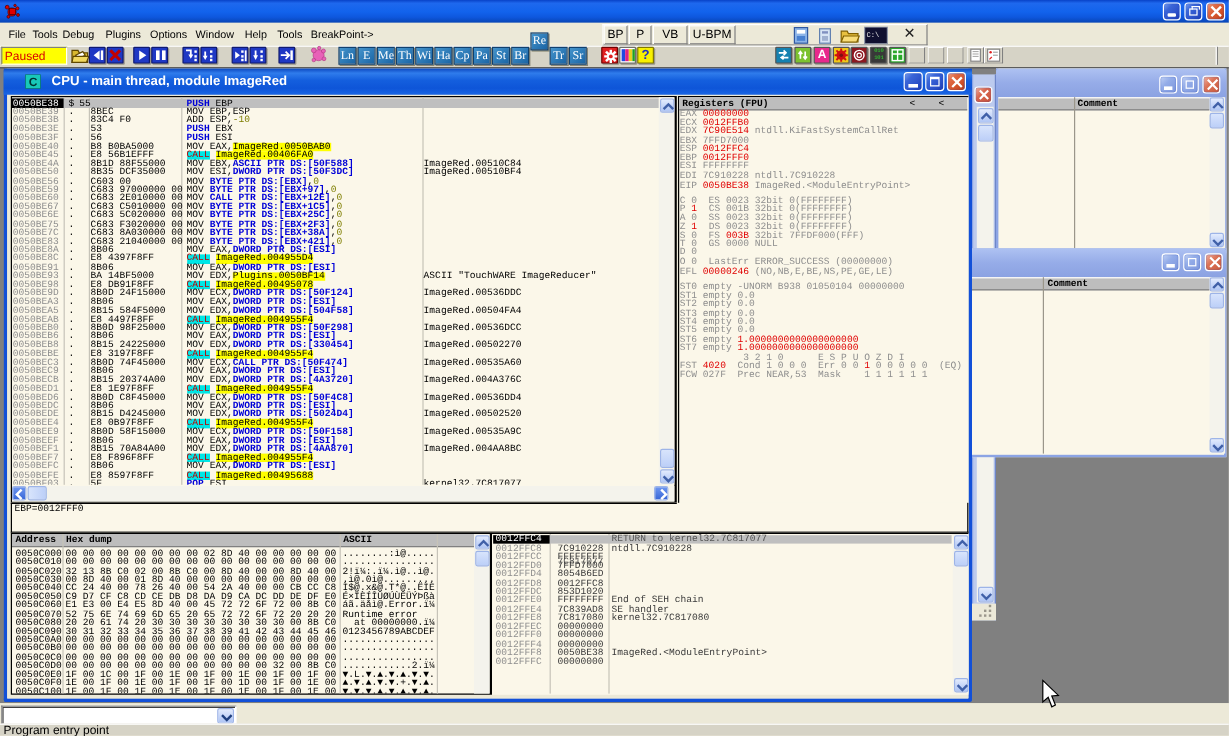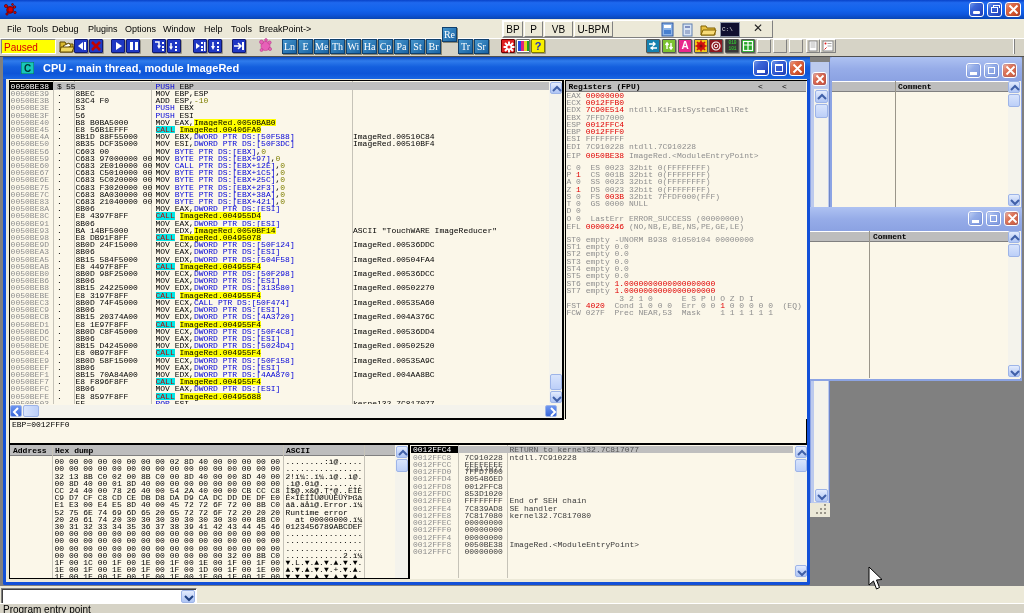--- a/index.html
+++ b/index.html
@@ -1,17 +1,17 @@
 <!DOCTYPE html>
 <html><head><meta charset="utf-8"><style>
 *{margin:0;padding:0;box-sizing:border-box}
 html,body{width:1024px;height:613px;overflow:hidden;background:#ECE9D8;font-family:"Liberation Sans",sans-serif}
 .abs{position:absolute}
 pre{position:absolute;font:8px "Liberation Mono",monospace;line-height:7.2px;white-space:pre;color:#000}
-pre b{color:#0000D8;font-weight:normal}
+pre b{color:#0000D8;font-weight:bold}
 pre o{color:#7E7E00}
 pre y{background:#FFFF00;color:#000;display:inline-block;height:7.2px;line-height:7.2px;vertical-align:top}
 pre c{background:#00E6E6;color:#BE0000;display:inline-block;height:7.2px;line-height:7.2px;vertical-align:top}
 pre r{color:#E00000}
 .gray{color:#8E8E8E}
 .sep{position:absolute;width:1px;background:#C6C3B8}
 .hdr{position:absolute;background:#BDBDBD;border-bottom:1px solid #808080;border-top:1px solid #fff}
 .btn3{position:absolute;background:#ECE9D8;border:1px solid;border-color:#fff #808080 #808080 #fff;font-size:10px;color:#000;text-align:center}
 .tbtn{position:absolute;width:14px;height:14px;border-radius:1px}
 .lbtn{position:absolute;width:15px;height:15px;background:linear-gradient(135deg,#4494CC,#1A64A4);border:1px solid #10406E;box-shadow:1px 1px 0 #8a8875;color:#fff;font:10px "Liberation Serif",serif;text-align:center;line-height:14px}
@@ -492,42 +492,42 @@
 8B06
 E8 8597F8FF
 5F</pre>
     <pre style="left:145.5px;top:0;line-height:7.2px"> 
 MOV EBP,ESP
 ADD ESP,<o>-10</o>
 <b>PUSH</b> EBX
 <b>PUSH</b> ESI
 MOV EAX,<y>ImageRed.0050BAB0</y>
 <c>CALL</c> <y>ImageRed.00406FA0</y>
-MOV EBX,<b>DWORD PTR DS:[50F588]</b>
+MOV EBX,<b>ASCII PTR DS:[50F588]</b>
 MOV ESI,<b>DWORD PTR DS:[50F3DC]</b>
 MOV <b>BYTE PTR DS:[EBX]</b>,<o>0</o>
 MOV <b>BYTE PTR DS:[EBX+97]</b>,<o>0</o>
 MOV <b>CALL PTR DS:[EBX+12E]</b>,<o>0</o>
 MOV <b>BYTE PTR DS:[EBX+1C5]</b>,<o>0</o>
 MOV <b>BYTE PTR DS:[EBX+25C]</b>,<o>0</o>
 MOV <b>BYTE PTR DS:[EBX+2F3]</b>,<o>0</o>
 MOV <b>BYTE PTR DS:[EBX+38A]</b>,<o>0</o>
 MOV <b>BYTE PTR DS:[EBX+421]</b>,<o>0</o>
 MOV EAX,<b>DWORD PTR DS:[ESI]</b>
 <c>CALL</c> <y>ImageRed.004955D4</y>
 MOV EAX,<b>DWORD PTR DS:[ESI]</b>
-MOV EDX,<y>ImageRed.0050BF14</y>
+MOV EDX,<y>Plugins.0050BF14</y>
 <c>CALL</c> <y>ImageRed.00495078</y>
 MOV ECX,<b>DWORD PTR DS:[50F124]</b>
 MOV EAX,<b>DWORD PTR DS:[ESI]</b>
 MOV EDX,<b>DWORD PTR DS:[504F58]</b>
 <c>CALL</c> <y>ImageRed.004955F4</y>
 MOV ECX,<b>DWORD PTR DS:[50F298]</b>
 MOV EAX,<b>DWORD PTR DS:[ESI]</b>
-MOV EDX,<b>DWORD PTR DS:[313580]</b>
+MOV EDX,<b>DWORD PTR DS:[330454]</b>
 <c>CALL</c> <y>ImageRed.004955F4</y>
 MOV ECX,<b>CALL PTR DS:[50F474]</b>
 MOV EAX,<b>DWORD PTR DS:[ESI]</b>
 MOV EDX,<b>DWORD PTR DS:[4A3720]</b>
 <c>CALL</c> <y>ImageRed.004955F4</y>
 MOV ECX,<b>DWORD PTR DS:[50F4C8]</b>
 MOV EAX,<b>DWORD PTR DS:[ESI]</b>
 MOV EDX,<b>DWORD PTR DS:[5024D4]</b>
 <c>CALL</c> <y>ImageRed.004955F4</y>
 MOV ECX,<b>DWORD PTR DS:[50F158]</b>
@@ -645,20 +645,37 @@
 <pre style="left:12px;top:420.8px">EBP=0012FFF0</pre>
 <div class="abs" style="left:9px;top:444px;width:401px;height:135px;background:#FBF7E9;border:1px solid #000;border-right:2px solid #000"></div>
 <div class="hdr" style="left:10px;top:445px;width:385px;height:11px;border-top:none"></div>
 <pre style="left:13px;top:447px;font-weight:bold">Address</pre>
 <pre style="left:55px;top:447px;font-weight:bold">Hex dump</pre>
 <pre style="left:286px;top:447px;font-weight:bold">ASCII</pre>
 <div class="sep" style="left:51.5px;top:445px;height:133px"></div>
 <div class="sep" style="left:283px;top:445px;height:133px"></div>
 <div class="sep" style="left:363.5px;top:445px;height:133px"></div>
 <div class="abs" style="left:10px;top:456.5px;width:385px;height:121.5px;overflow:hidden">
+    <pre style="left:3px;top:1.6px;line-height:7.2px">0050C000
+0050C010
+0050C020
+0050C030
+0050C040
+0050C050
+0050C060
+0050C070
+0050C080
+0050C090
+0050C0A0
+0050C0B0
+0050C0C0
+0050C0D0
+0050C0E0
+0050C0F0
+0050C100</pre>
     <pre style="left:44.5px;top:1.6px;line-height:7.2px">00 00 00 00 00 00 00 00 02 8D 40 00 00 00 00 00
 00 00 00 00 00 00 00 00 00 00 00 00 00 00 00 00
 32 13 8B C0 02 00 8B C0 00 8D 40 00 00 8D 40 00
 00 8D 40 00 01 8D 40 00 00 00 00 00 00 00 00 00
 CC 24 40 00 78 26 40 00 54 2A 40 00 00 CB CC C8
 C9 D7 CF C8 CD CE DB D8 DA D9 CA DC DD DE DF E0
 E1 E3 00 E4 E5 8D 40 00 45 72 72 6F 72 00 8B C0
 52 75 6E 74 69 6D 65 20 65 72 72 6F 72 20 20 20
 20 20 61 74 20 30 30 30 30 30 30 30 30 00 8B C0
 30 31 32 33 34 35 36 37 38 39 41 42 43 44 45 46

